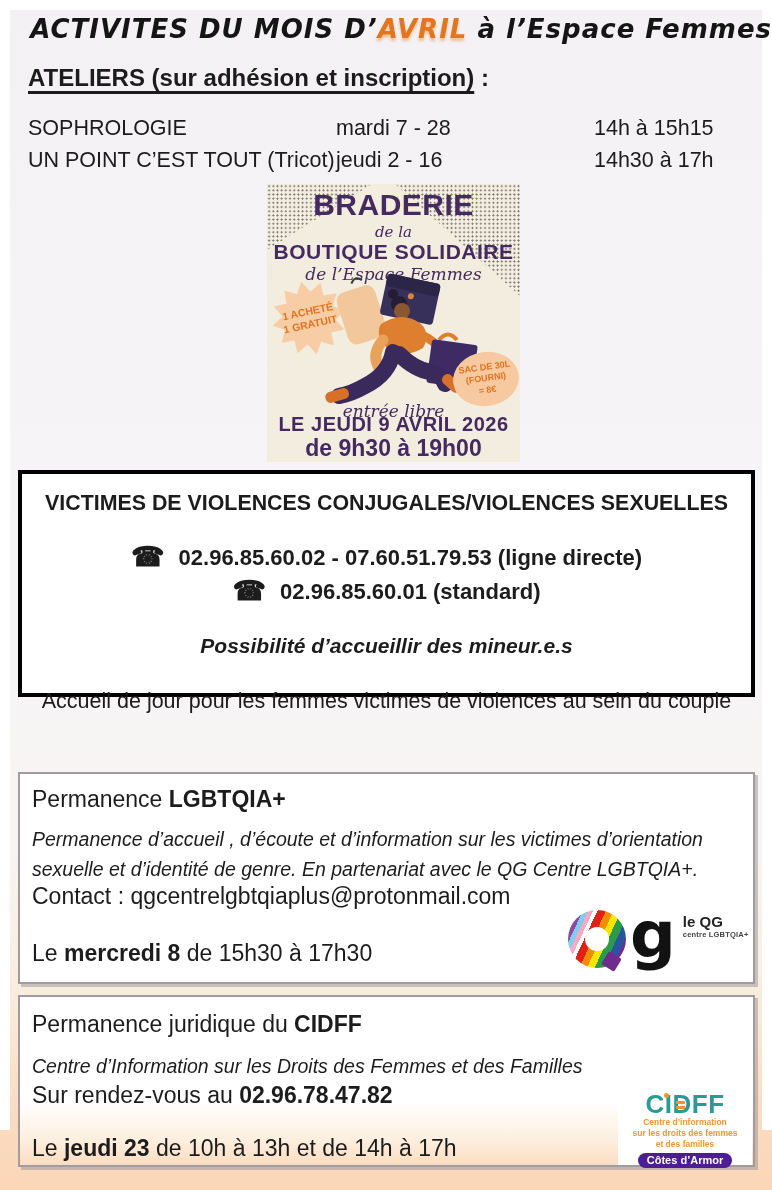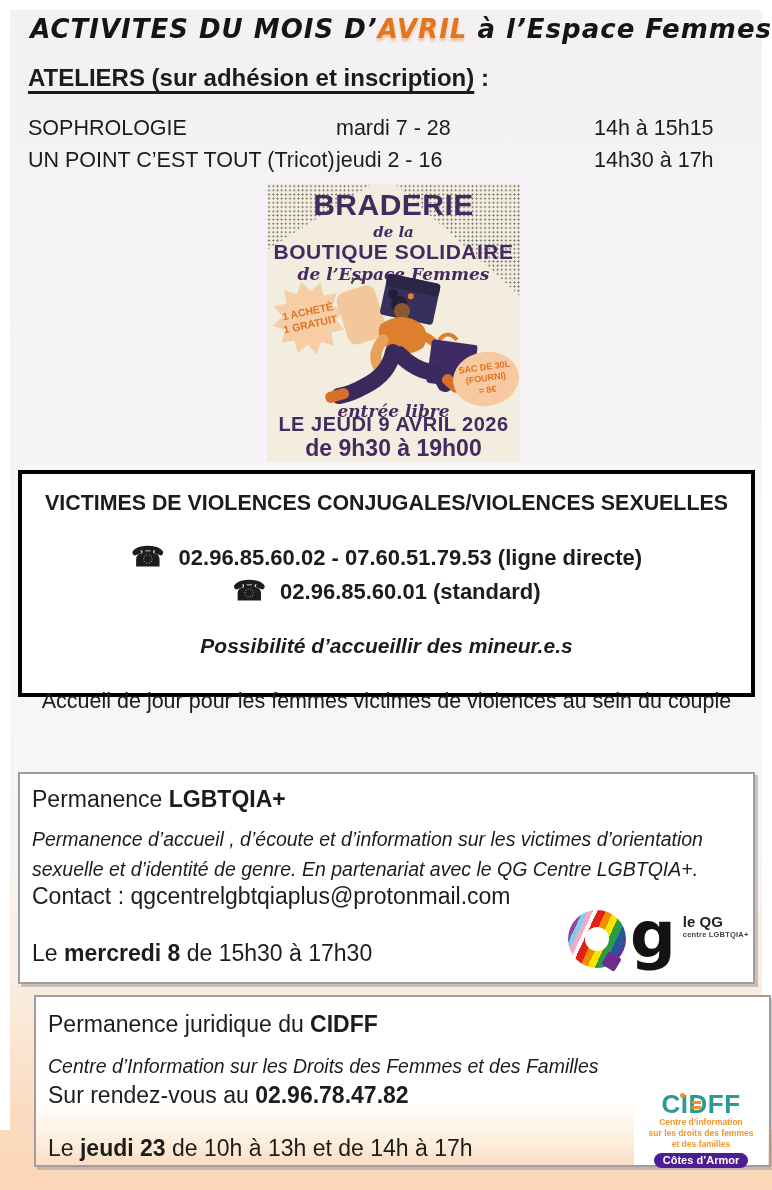--- a/index.html
+++ b/index.html
@@ -35,21 +35,21 @@
     position:absolute; background-image:radial-gradient(#4a4a4a 0.8px, transparent 1px);
     background-size:4.2px 4.2px; opacity:.75;
   }
   .poster .dots.dl { left:0; top:0; width:105px; height:66px; clip-path:polygon(0 0,100% 0,0 100%); }
   .poster .dots.dr { right:0; top:0; width:125px; height:112px; clip-path:polygon(0 0,100% 0,100% 100%); }
   .poster .line { position:absolute; left:0; right:0; text-align:center; color:#452961; white-space:nowrap; }
   .p-title  { top:4px;  font-size:30px; font-weight:800; letter-spacing:.5px; }
   .p-script1{ top:39px; font-size:15px; }
   .p-title2 { top:56px; font-size:21px; font-weight:800; letter-spacing:.5px; }
   .p-script2{ top:80px; font-size:17px; }
-  .script { font-family:"DejaVu Serif", serif; font-style:italic; font-weight:bold; }
+  .script { font-family:"DejaVu Serif", serif; font-style:italic; font-weight:normal; }
   .badge {
     position:absolute; left:5px; top:97px; width:74px; height:74px; background:#f7cda6;
     clip-path:polygon(100% 50%,84.8% 59.3%,93.3% 75%,75.5% 75.5%,75% 93.3%,59.3% 84.8%,50% 100%,40.7% 84.8%,25% 93.3%,24.5% 75.5%,6.7% 75%,15.2% 59.3%,0% 50%,15.2% 40.7%,6.7% 25%,24.5% 24.5%,25% 6.7%,40.7% 15.2%,50% 0%,59.3% 15.2%,75% 6.7%,75.5% 24.5%,93.3% 25%,84.8% 40.7%);
     display:flex; flex-direction:column; align-items:center; justify-content:center;
     transform:rotate(-12deg); color:#e0731f; font-size:10.5px; font-weight:bold; line-height:1.2;
   }
   .bubble {
     position:absolute; left:186px; top:168px; width:66px; height:54px; background:#f6c9a0;
     border-radius:50%; transform:rotate(-8deg);
     display:flex; flex-direction:column; align-items:center; justify-content:center;
@@ -67,21 +67,21 @@
   .v-phone { font-size:22px; font-weight:bold; display:flex; justify-content:center; align-items:center; gap:14px; }
   .v-phone .tel { font-size:27px; line-height:1; }
   .v-phone1 { top:70px; } .v-phone2 { top:104px; }
   .v-minors { top:160px; font-size:21px; font-weight:bold; font-style:italic; }
   .v-acc1 { top:215px; font-size:21.5px; } .v-acc2 { top:245px; font-size:21.5px; }
 
   
   .gbox { border:2px solid #a09ca0; background:#fff; box-shadow:3px 3px 0 rgba(150,146,150,.5);text-decoration:underline; }
   .lbox { left:18px; top:772px; width:737px; height:212px; }
   .cbox { left:18px; top:995px; width:737px; height:172px;
-          background:linear-gradient(180deg,#fff 62%,#fdeedd 86%,#fbdcc2 100%);margin-left:16px; }
+          background:linear-gradient(180deg,#fff 62%,#fdeedd 86%,#fbdcc2 100%); }
   .gline { position:absolute; left:12px; white-space:nowrap; }
   .g-head { font-size:23px; }
   .g-desc { font-size:19.5px; font-style:italic; }
   .g-body { font-size:23px; }
   .b { font-weight:bold; }
   .l-head{top:12px;} .l-desc1{top:54px;} .l-desc2{top:84px;} .l-contact{top:109px;} .l-sched{top:166px;}
   .c-head{top:14px;} .c-desc{top:58px;} .c-rdv{top:85px;} .c-sched{top:138px;}
 
   
   .qg-logo { left:548px; top:124px; width:195px; height:82px; display:flex; align-items:center; }

